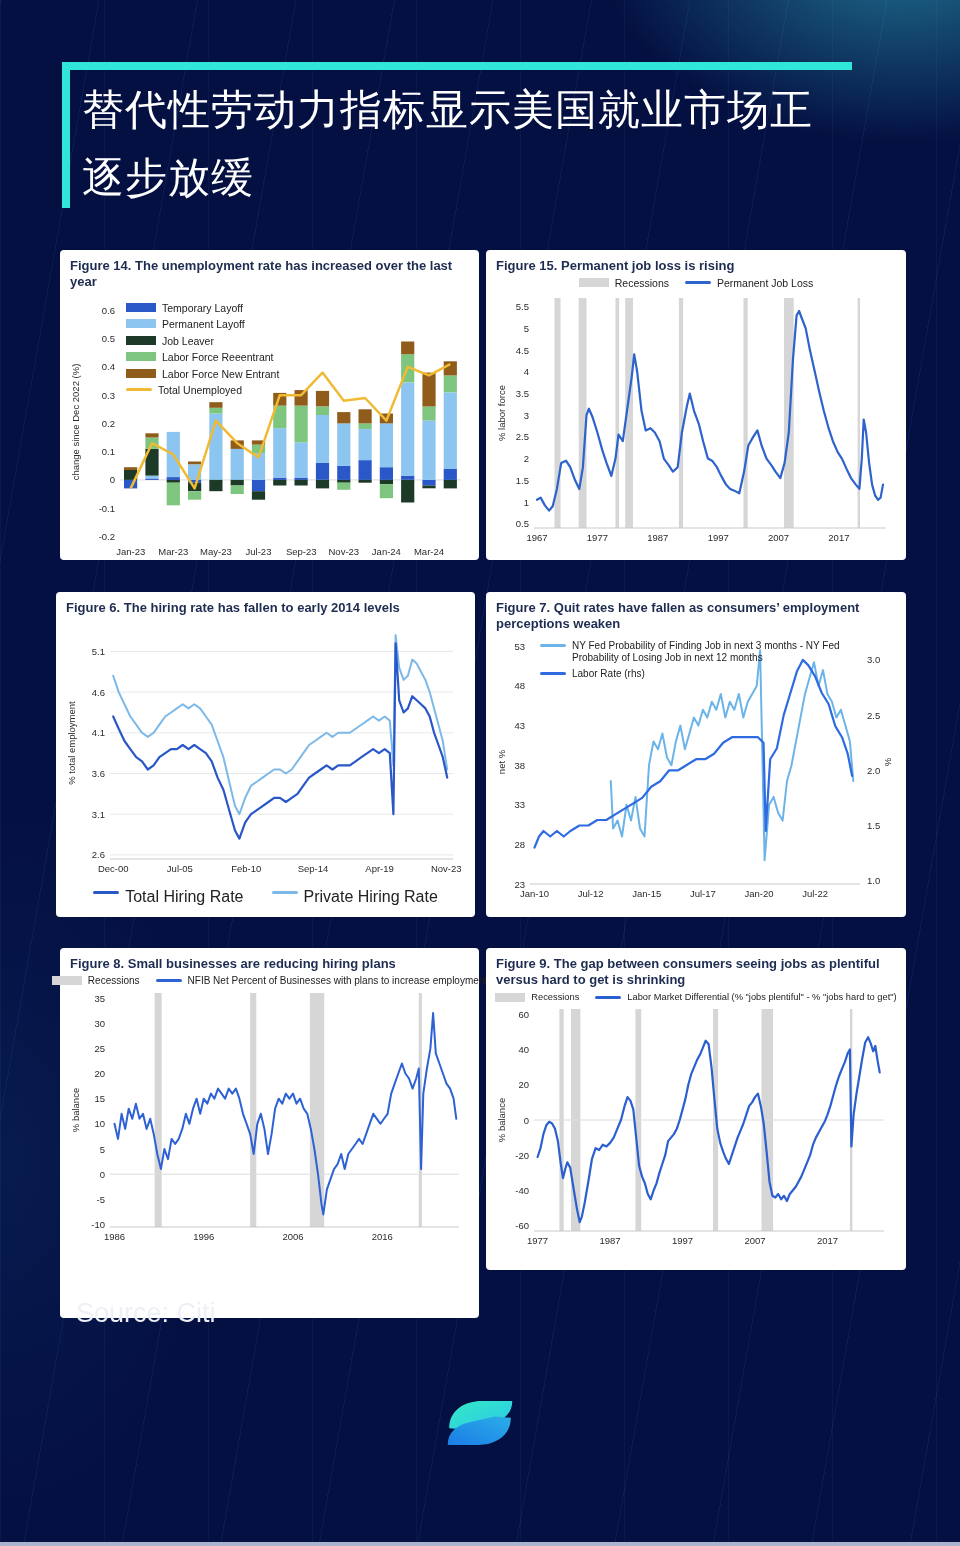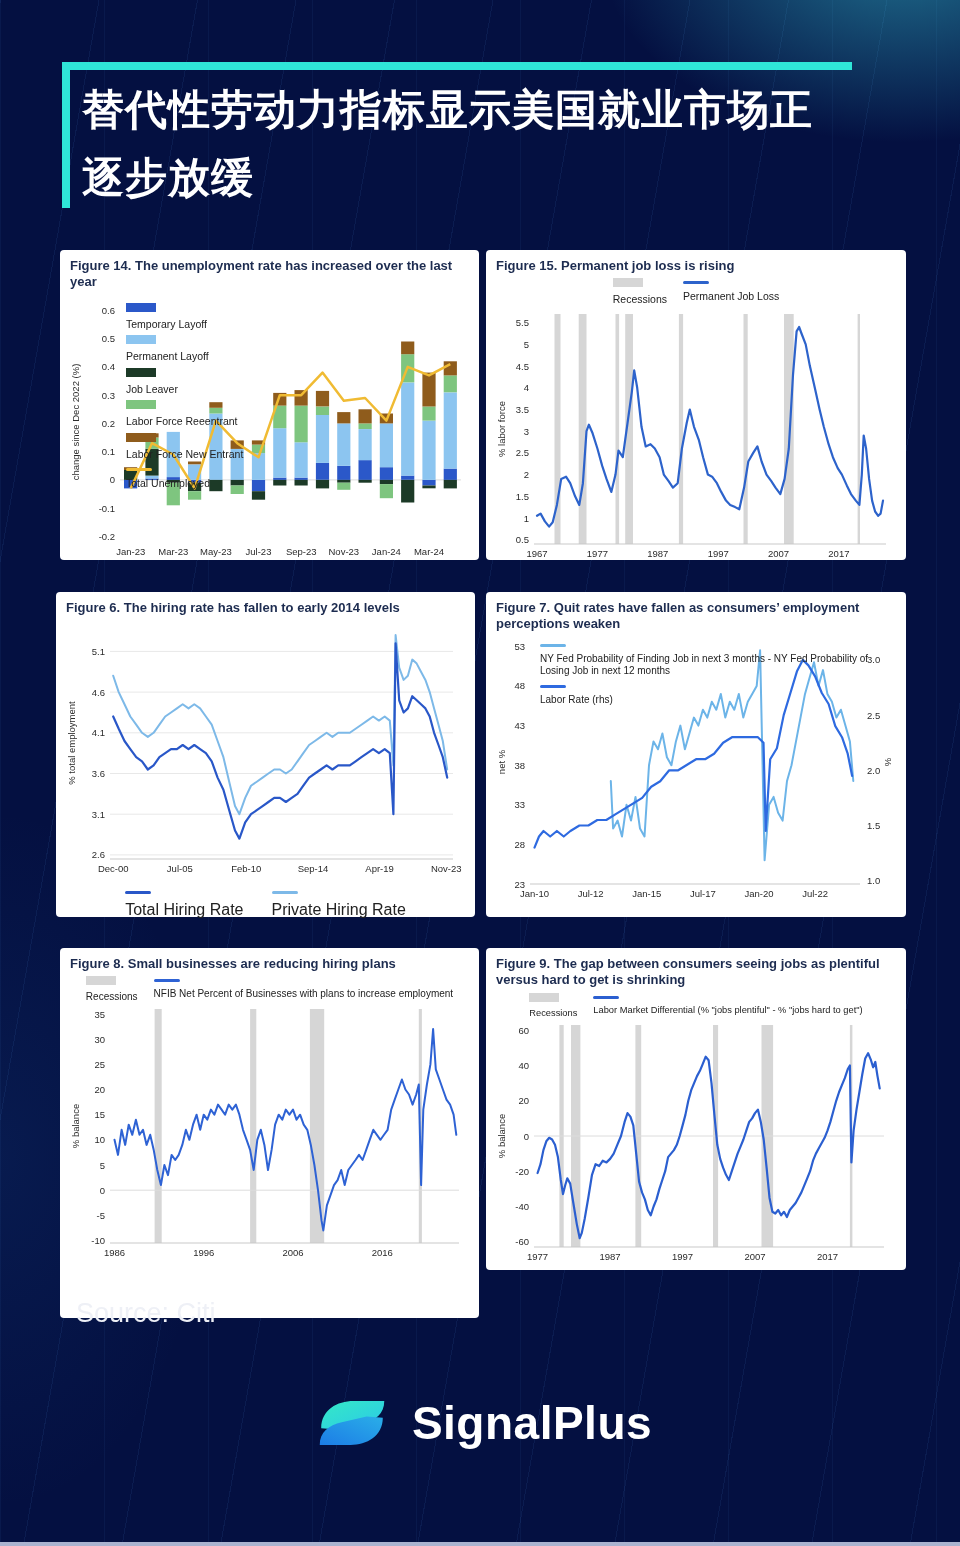--- a/index.html
+++ b/index.html
@@ -10,36 +10,36 @@
       radial-gradient(ellipse 430px 270px at 94% -3%, rgba(64,225,235,.45), rgba(64,225,235,0) 70%),
       radial-gradient(ellipse 300px 500px at 0% 75%, rgba(40,120,200,.10), rgba(40,120,200,0) 70%),
       repeating-linear-gradient(100deg, rgba(92,170,255,.08) 0 1px, transparent 1px 97px),
       repeating-linear-gradient(90deg, rgba(92,170,255,.06) 0 1px, transparent 1px 104px),
       #041041;
   }
   .accent-top{position:absolute;left:62px;top:62px;width:790px;height:8px;}
   .accent-left{position:absolute;left:62px;top:62px;width:8px;height:146px;}
   .page-title{
     position:absolute;left:82px;top:76px;margin:0;width:840px;
-    font-size:42px;line-height:1.62;font-weight:700;color:#ffffff;letter-spacing:1px;
+    font-size:42px;line-height:1.62;font-weight:400;color:#ffffff;letter-spacing:1px;
   }
   .card{
     position:absolute;background:#ffffff;border-radius:4px;
     padding:8px 10px 6px;box-sizing:border-box;
   }
   .card-title{font-size:13px;font-weight:700;color:#1d2c50;line-height:1.25;margin:0 0 3px;}
   .chart{position:relative;}
   svg text{font-family:"Liberation Sans",sans-serif;}
   .tick{font-size:9.5px;fill:#2b2b2b;}
   .axlabel{font-size:9.5px;fill:#2b2b2b;}
   .legend{color:#222;}
   .legend.top{display:flex;justify-content:center;align-items:flex-start;gap:16px;margin:3px 0 2px;font-size:10.5px;}
   .legend.bottom{display:flex;justify-content:center;align-items:flex-start;gap:28px;margin:2px 0 0;font-size:16px;}
   .legend.overlay{position:absolute;display:flex;flex-direction:column;gap:4px;font-size:10.5px;z-index:3;}
-  .legend-item{display:flex;align-items:flex-start;gap:6px;line-height:1.2;white-space:normal;flex-direction:column;}
+  .legend-item{display:flex;align-items:flex-start;gap:6px;line-height:1.2;white-space:normal;}
   .legend.top .legend-item{white-space:nowrap;}
   .swatch{flex:none;display:inline-block;}
   .swatch.box{width:30px;height:9px;margin-top:1px;}
   .swatch.line{width:26px;height:3px;border-radius:2px;margin-top:4px;}
   .source{position:absolute;left:62px;top:1284px;margin:14px;font-size:27px;font-weight:400;color:#eef0f6;}
   .logo{position:absolute;left:0;top:1390px;width:960px;display:flex;justify-content:center;align-items:center;gap:16px;}
   .logo-text{font-size:46px;font-weight:700;color:#ffffff;letter-spacing:0.5px;}
   .bottom-strip{position:absolute;left:0;bottom:0;width:960px;height:4px;}
 </style>
 </head>
@@ -381,16 +381,15 @@
           <stop offset="1" stop-color="#2bc9e8"></stop>
       </linearGradient>
       <linearGradient id="lgBot" x1="1" y1="0" x2="0" y2="1">
         <stop offset="0" stop-color="#2aaee8"></stop>
           <stop offset="1" stop-color="#1c7ce6"></stop>
       </linearGradient>
     </defs>
     <path d="M18 52 C18 27 40 15 62 15 L104 15 C104 32 92 42 74 46 L40 54 Z" fill="url(#lgTop)"></path>
     <path d="M102 38 C102 63 80 75 58 75 L16 75 C16 58 28 48 46 44 L80 36 Z" fill="url(#lgBot)"></path>
   </svg>
-  <span class="logo-text">SignalPlus</span>
 </footer>
 
 <div class="bottom-strip" style="background: rgb(170, 179, 207);"></div>
 
 </body></html>

